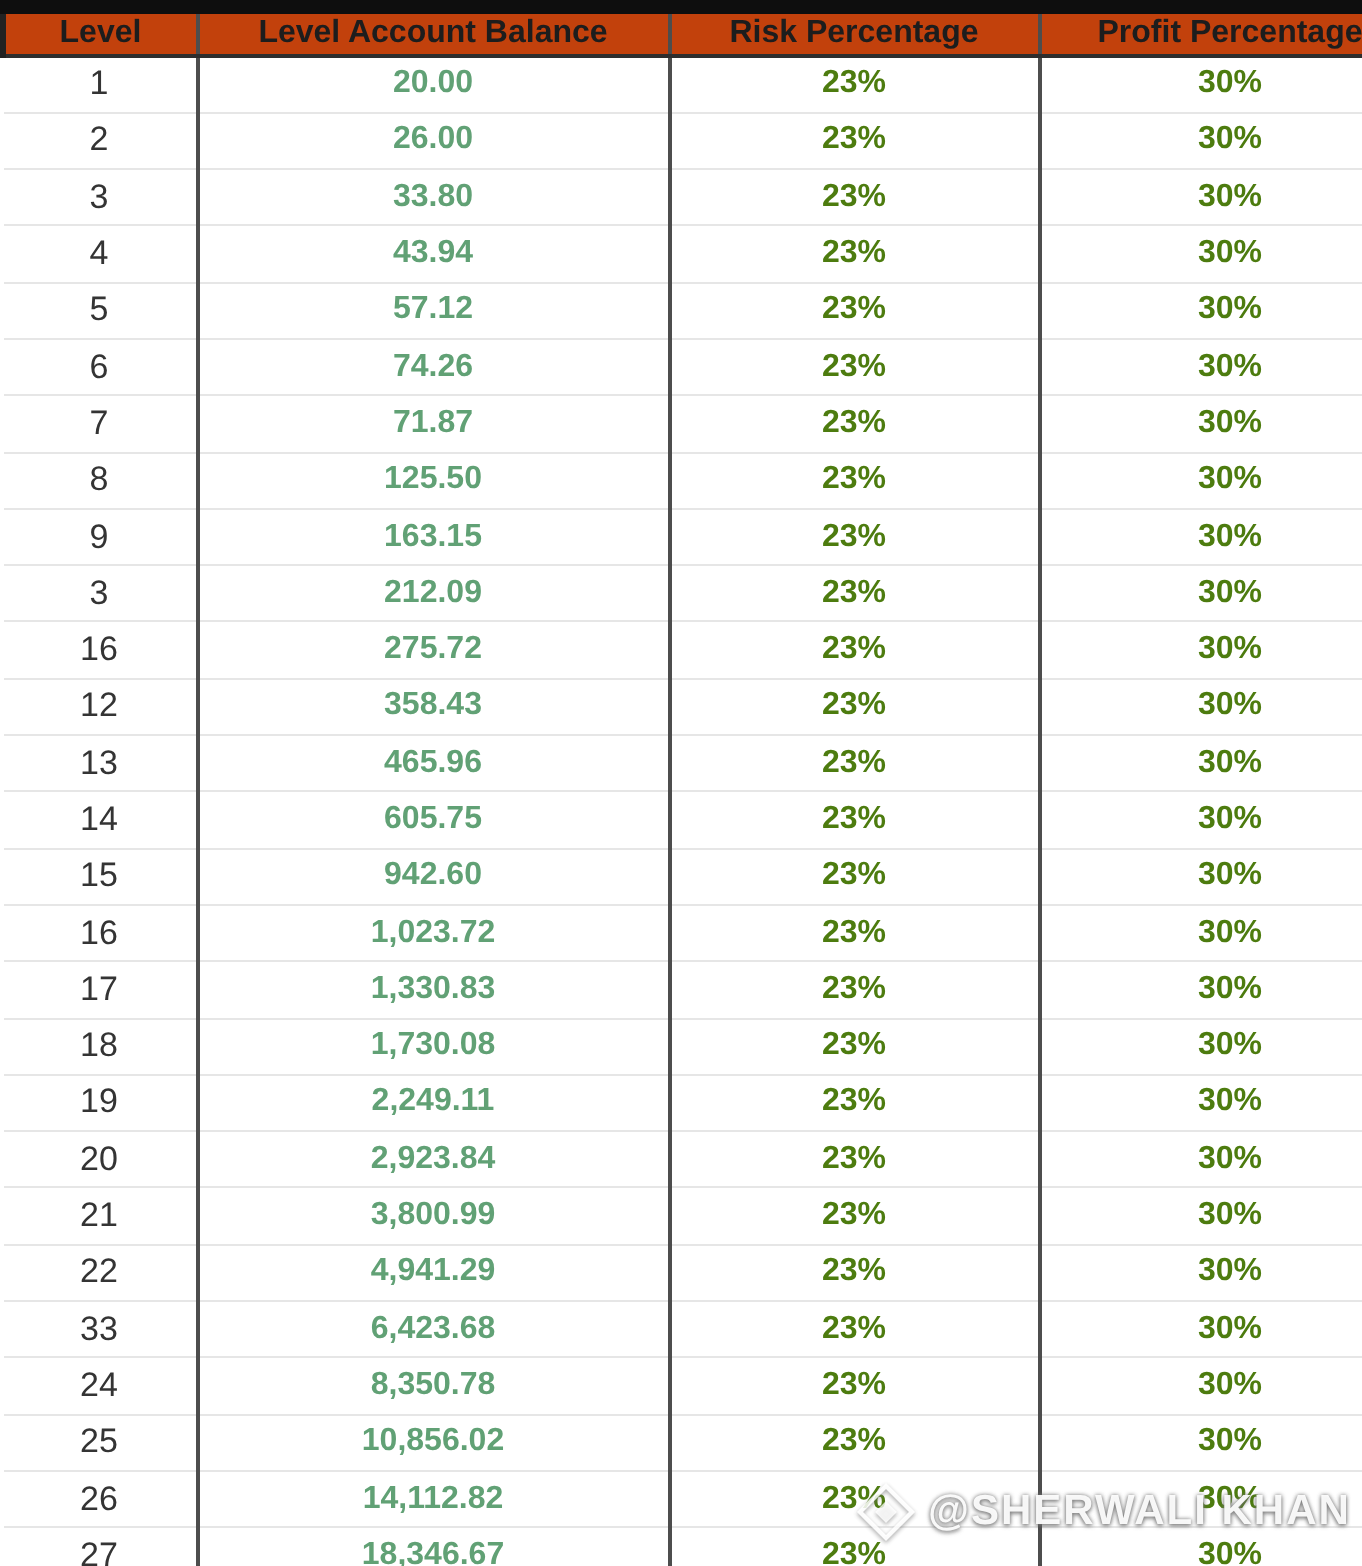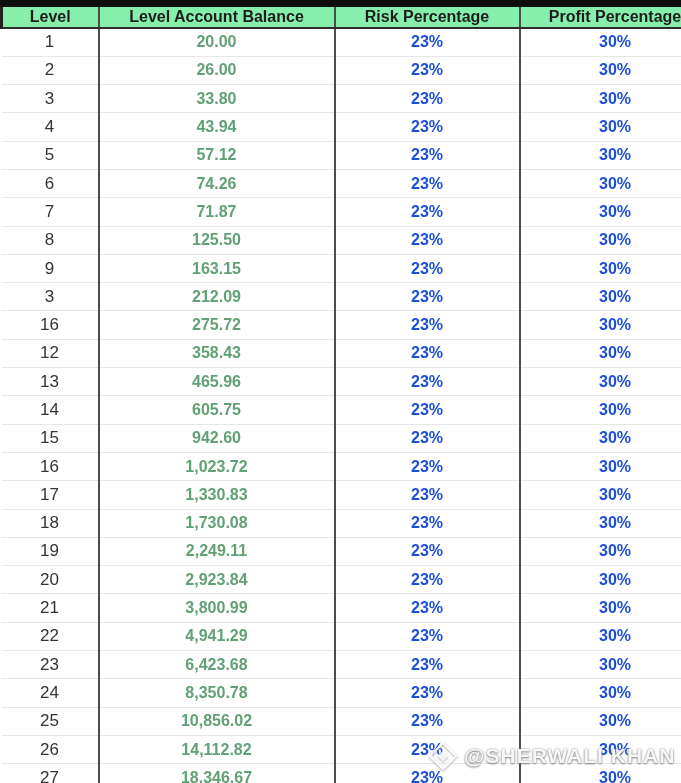--- a/index.html
+++ b/index.html
@@ -31,28 +31,28 @@
     overflow: hidden;
     white-space: nowrap;
   }
   thead tr { height: 21px; }
   tbody tr { height: 28.3px; }
   thead th {
     font-size: 16px;
     font-weight: bold;
     color: #1d1d1d;
     border-bottom: 2px solid #2e2e2e;
-    background: #86efac;
+    background: #c2410c;
   }
   thead th:first-child { border-left: 3px solid #222; }
   .v-sep { border-left: 2px solid #4d4d4d; }
   tbody td { border-bottom: 1px solid #e6e6e6; }
   td.level   { font-size: 17px; color: #343434; }
   td.balance { font-size: 16px; font-weight: bold; color: var(--green, #61a175); }
-  td.risk, td.profit { font-size: 16px; font-weight: bold; color: #1d4ed8; }
+  td.risk, td.profit { font-size: 16px; font-weight: bold; color: #4d7c0f; }
   .watermark {
     position: absolute;
     left: 428px;
     top: 741px;
     display: flex;
     align-items: center;
     gap: 6px;
     pointer-events: none;
   }
   .wm-icon { flex: 0 0 auto; opacity: 0.9; filter: drop-shadow(0 1px 1px rgba(110,110,110,0.7)); }
@@ -213,21 +213,21 @@
           <td class="risk v-sep">23%</td>
           <td class="profit v-sep">30%</td>
         </tr>
         <tr>
           <td class="level">22</td>
           <td class="balance v-sep">4,941.29</td>
           <td class="risk v-sep">23%</td>
           <td class="profit v-sep">30%</td>
         </tr>
         <tr>
-          <td class="level">23</td>
+          <td class="level">33</td>
           <td class="balance v-sep">6,423.68</td>
           <td class="risk v-sep">23%</td>
           <td class="profit v-sep">30%</td>
         </tr>
         <tr>
           <td class="level">24</td>
           <td class="balance v-sep">8,350.78</td>
           <td class="risk v-sep">23%</td>
           <td class="profit v-sep">30%</td>
         </tr>

